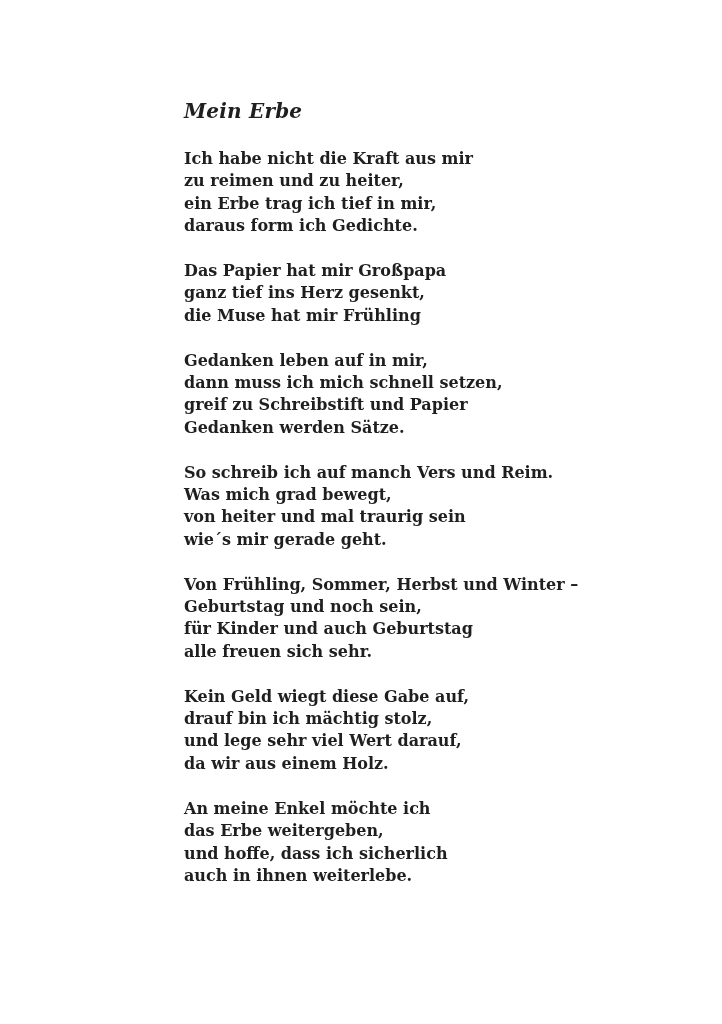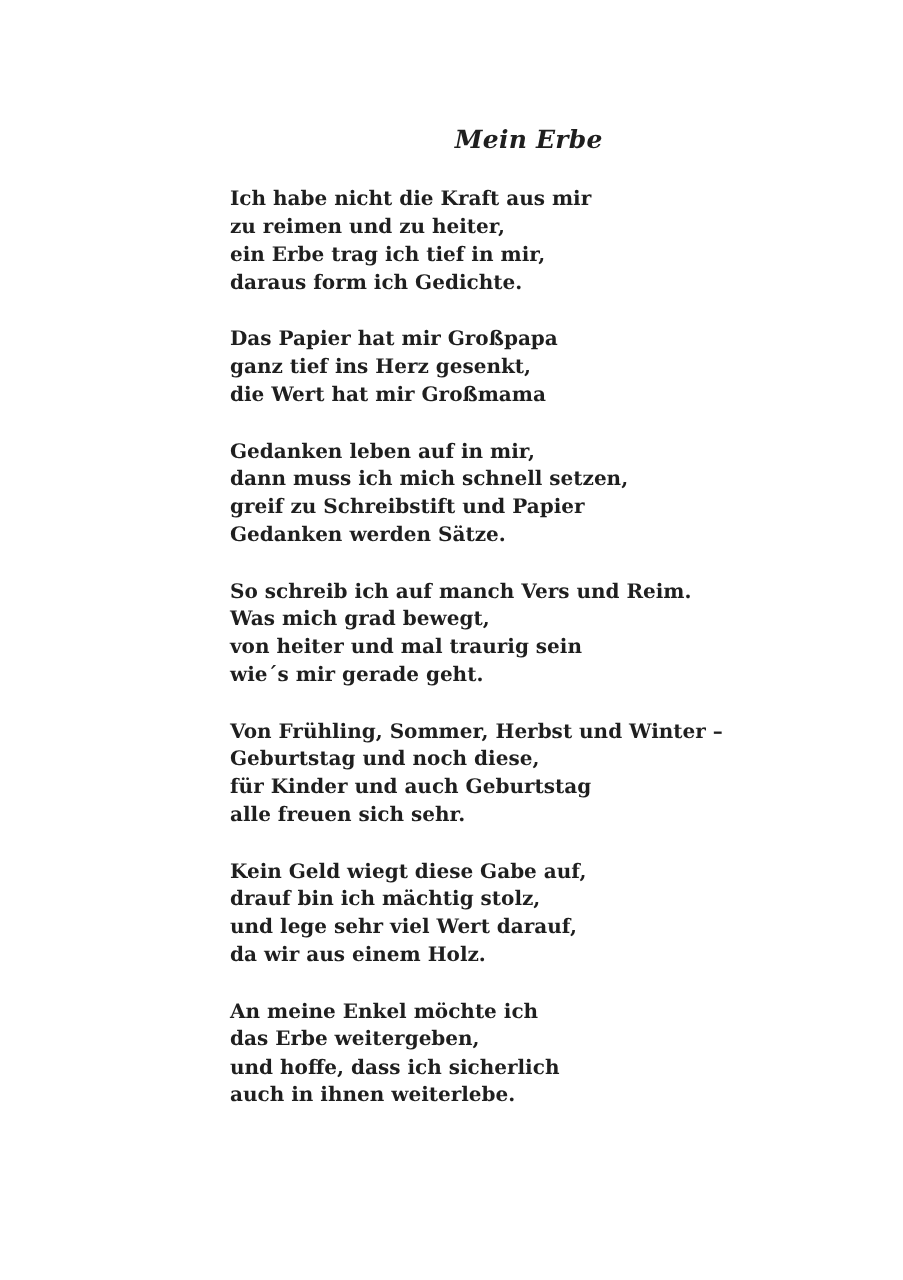--- a/index.html
+++ b/index.html
@@ -21,21 +21,20 @@
     padding: 98px 60px 0 184px;
     background: #ffffff;
   }
   .poem-title {
     font-size: 20px;
     line-height: 26px;
     font-weight: bold;
     font-style: italic;
     margin: 0 0 24px 0;
     letter-spacing: 0.2px;
-    text-align: center;
   }
   .stanza {
     margin: 0 0 22.4px 0;
     font-size: 16px;
     line-height: 22.4px;
   }
   .poem-line {
     display: block;
     white-space: pre;
     font-weight: bold;
@@ -50,37 +49,37 @@
   <div>
       <p class="stanza">
         <span class="poem-line">Ich habe nicht die Kraft aus mir</span>
         <span class="poem-line">zu reimen und zu heiter,</span>
         <span class="poem-line">ein Erbe trag ich tief in mir,</span>
         <span class="poem-line">daraus form ich Gedichte.</span>
       </p>
       <p class="stanza">
         <span class="poem-line">Das Papier hat mir Großpapa</span>
         <span class="poem-line">ganz tief ins Herz gesenkt,</span>
-        <span class="poem-line">die Wert hat mir Großmama</span>
+        <span class="poem-line">die Muse hat mir Frühling</span>
       </p>
       <p class="stanza">
         <span class="poem-line">Gedanken leben auf in mir,</span>
         <span class="poem-line">dann muss ich mich schnell setzen,</span>
         <span class="poem-line">greif zu Schreibstift und Papier</span>
         <span class="poem-line">Gedanken werden Sätze.</span>
       </p>
       <p class="stanza">
         <span class="poem-line">So schreib ich auf manch Vers und Reim.</span>
         <span class="poem-line">Was mich grad bewegt,</span>
         <span class="poem-line">von heiter und mal traurig sein</span>
         <span class="poem-line">wie´s mir gerade geht.</span>
       </p>
       <p class="stanza">
         <span class="poem-line">Von Frühling, Sommer, Herbst und Winter –</span>
-        <span class="poem-line">Geburtstag und noch diese,</span>
+        <span class="poem-line">Geburtstag und noch sein,</span>
         <span class="poem-line">für Kinder und auch Geburtstag</span>
         <span class="poem-line">alle freuen sich sehr.</span>
       </p>
       <p class="stanza">
         <span class="poem-line">Kein Geld wiegt diese Gabe auf,</span>
         <span class="poem-line">drauf bin ich mächtig stolz,</span>
         <span class="poem-line">und lege sehr viel Wert darauf,</span>
         <span class="poem-line">da wir aus einem Holz.</span>
       </p>
       <p class="stanza">

